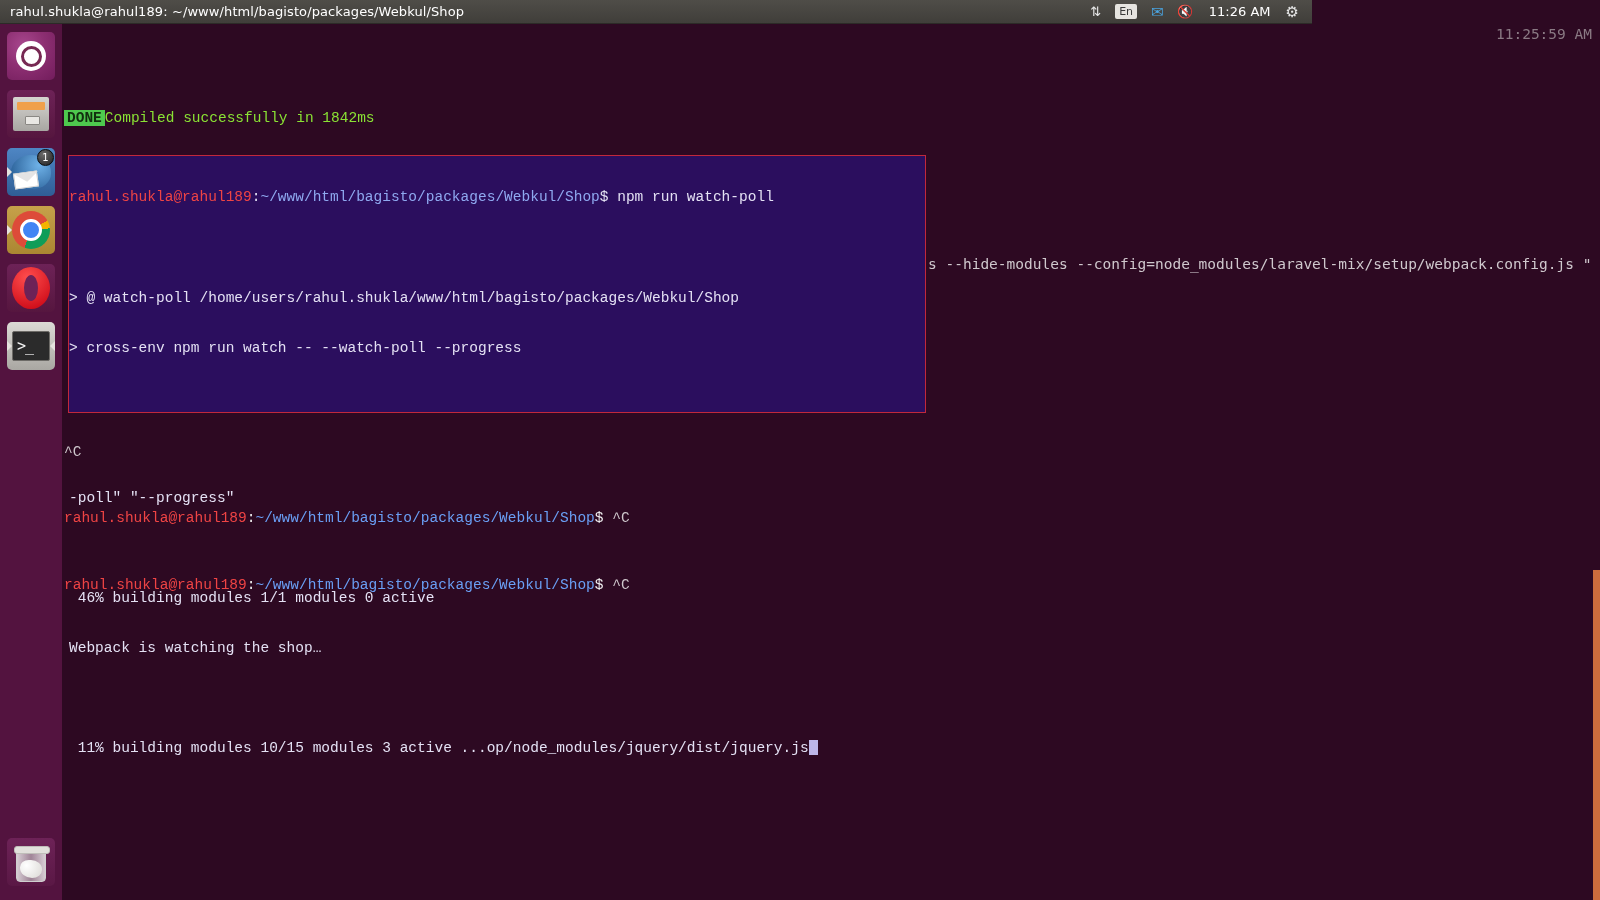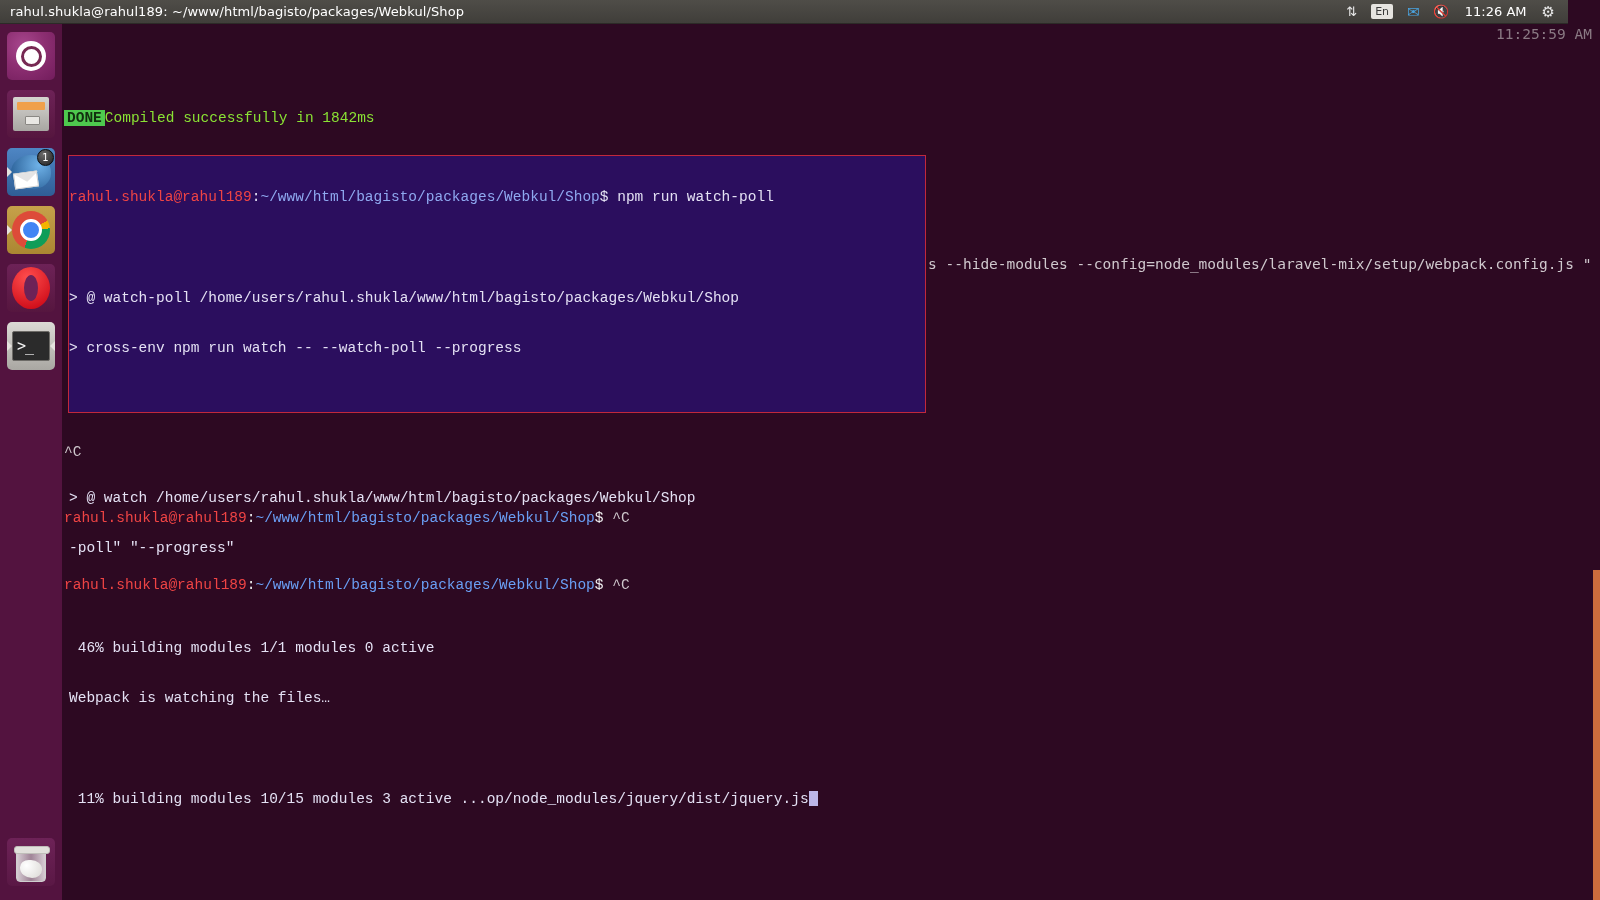--- a/index.html
+++ b/index.html
@@ -9,21 +9,21 @@
     height: 900px;
     overflow: hidden;
     background: #2d0922;
     font-family: "DejaVu Sans Mono", monospace;
   }
 
   
   #top-panel {
     position: absolute;
     top: 0; left: 0;
-    width: 1568px; height: 24px;
+    width: 1312px; height: 24px;
     background: linear-gradient(#4f4d48, #403e3a);
     border-bottom: 1px solid #2c2a27;
     display: flex;
     align-items: center;
     z-index: 40;
   }
   #window-title {
     margin-left: 10px;
     color: #ffffff;
     font-family: "DejaVu Sans", sans-serif;
@@ -363,25 +363,24 @@
 
   <div id="selection-box"></div>
 
   <div id="sel-lines">
     <div class="line"><span class="c-green">rahul.shukla@rahul189</span><span class="c-sel">:</span><span class="c-selblue">~/www/html/bagisto/packages/Webkul/Shop</span><span class="c-sel">$</span><span class="c-sel"> </span><span class="c-sel">npm run watch-poll</span></div>
     <div class="line"></div>
     <div class="line">&gt; @ watch-poll /home/users/rahul.shukla/www/html/bagisto/packages/Webkul/Shop</div>
     <div class="line">&gt; cross-env npm run watch -- --watch-poll --progress</div>
     <div class="line"></div>
     <div class="line"></div>
-    <div class="line">&gt; @ watch /home/users/rahul.shukla/www/html/bagisto/packages/Webkul/Shop</div>
     <div class="line">-poll" "--progress"</div>
     <div class="line"></div>
     <div class="line"> 46% building modules 1/1 modules 0 active</div>
-    <div class="line">Webpack is watching the files…</div>
+    <div class="line">Webpack is watching the shop…</div>
     <div class="line"></div>
     <div class="line"><span> 11% building modules 10/15 modules 3 active ...op/node_modules/jquery/dist/jquery.js</span><span class="cursor-block"></span></div>
   </div>
 
   <div id="sel-overflow">s --hide-modules --config=node_modules/laravel-mix/setup/webpack.config.js "--watch</div>
 </div>
 
 <div id="scrollbar">
   <div id="scroll-thumb"></div>
 </div>

